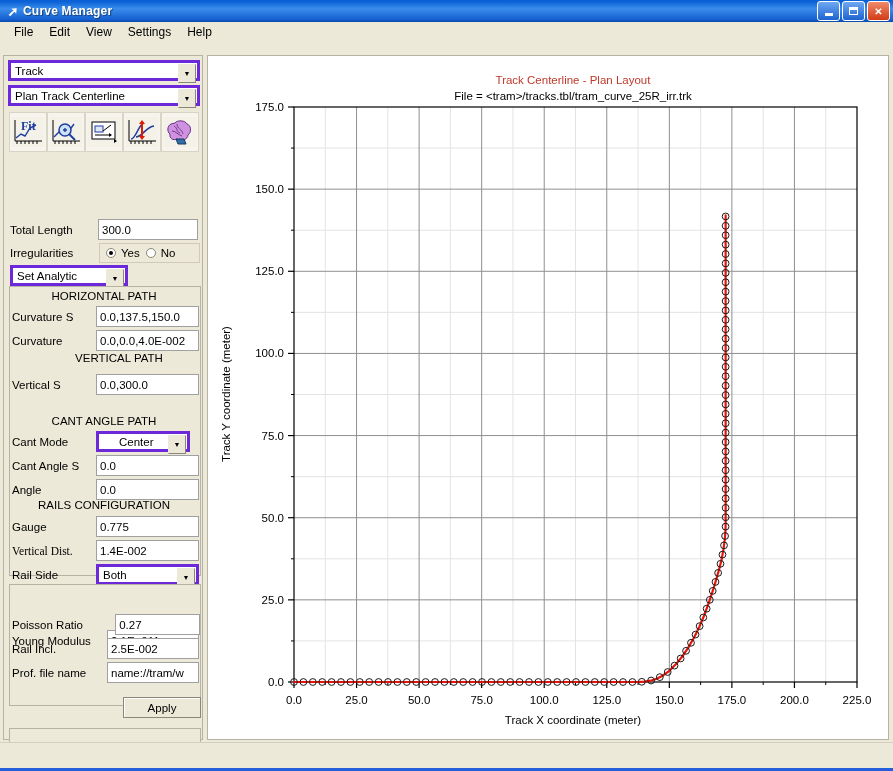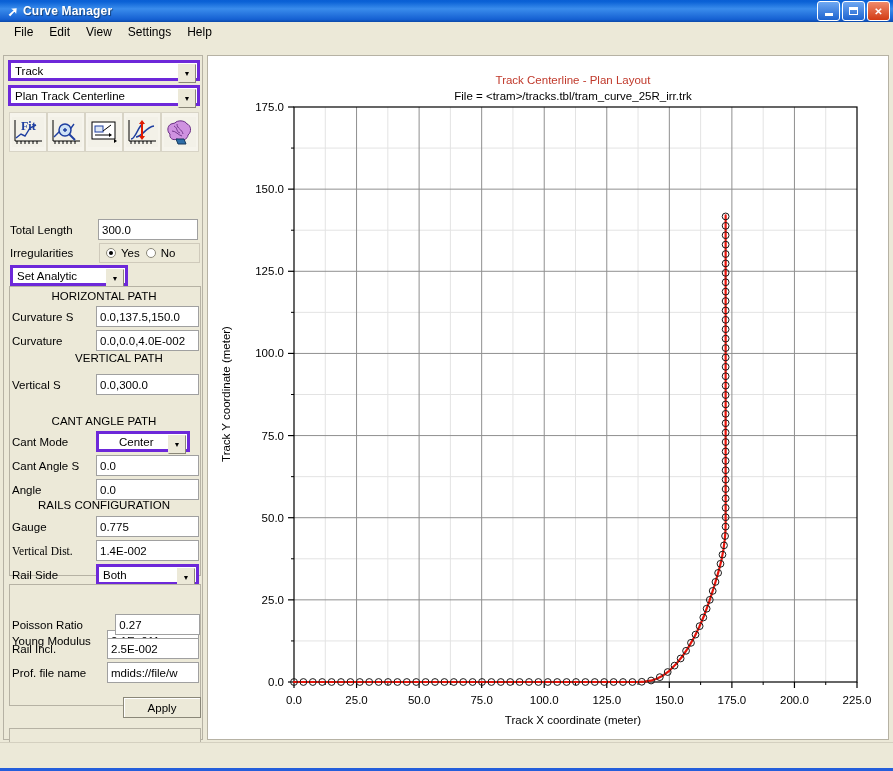--- a/index.html
+++ b/index.html
@@ -260,21 +260,21 @@
     <div class="frow" style="left:8px;top:558px;width:188px;gap:16px;">
       <span class="flabel" style="width:95px;">Poisson Ratio</span>
       <span class="fval" style="width:92px;">0.27</span>
     </div>
     <div class="frow" style="left:8px;top:582px;width:188px;">
       <span class="flabel" style="width:95px;">Rail Incl.</span>
       <span class="fval" style="width:92px;">2.5E-002</span>
     </div>
     <div class="frow" style="left:8px;top:606px;width:188px;">
       <span class="flabel" style="width:95px;">Prof. file name</span>
-      <span class="fval" style="width:92px;">mdids://file/w</span>
+      <span class="fval" style="width:92px;">name://tram/w</span>
     </div>
 
     <div id="apply-btn">
       <span>Apply</span>
     </div>
 
     <div id="bottom-empty"></div>
   </div>
 
   <div id="plot-panel">

